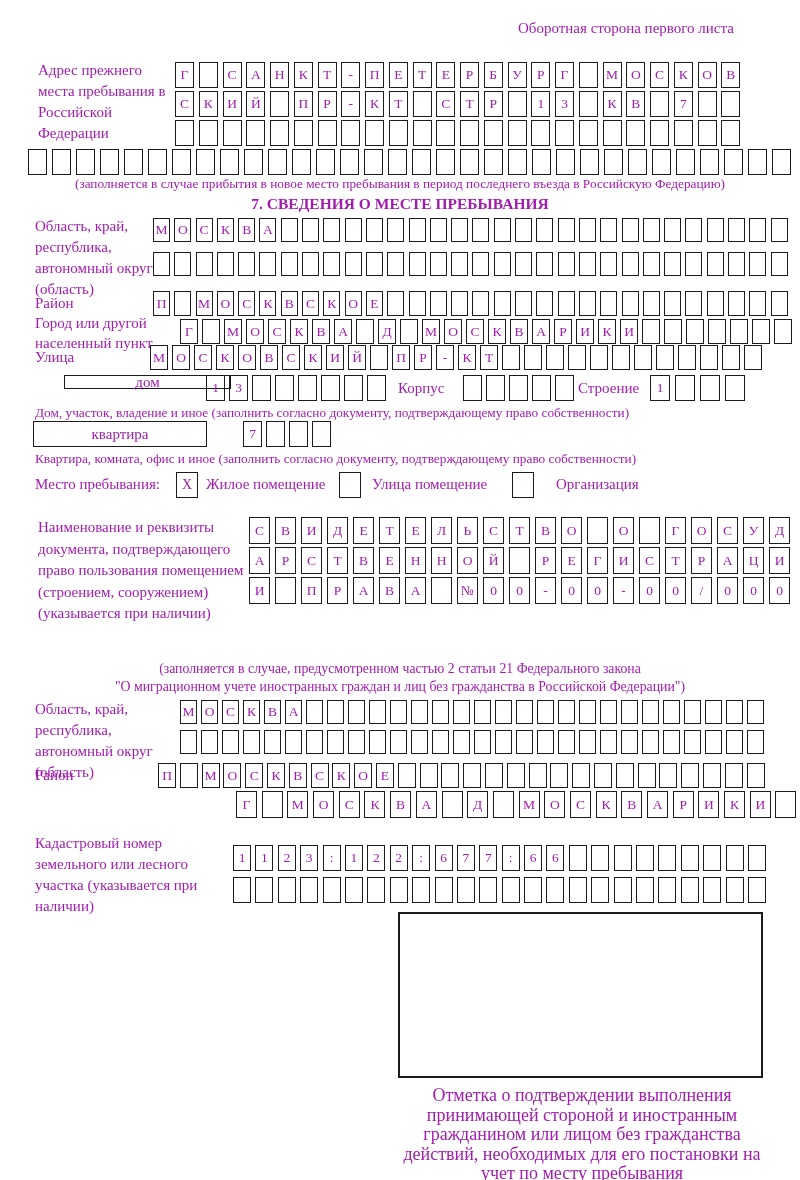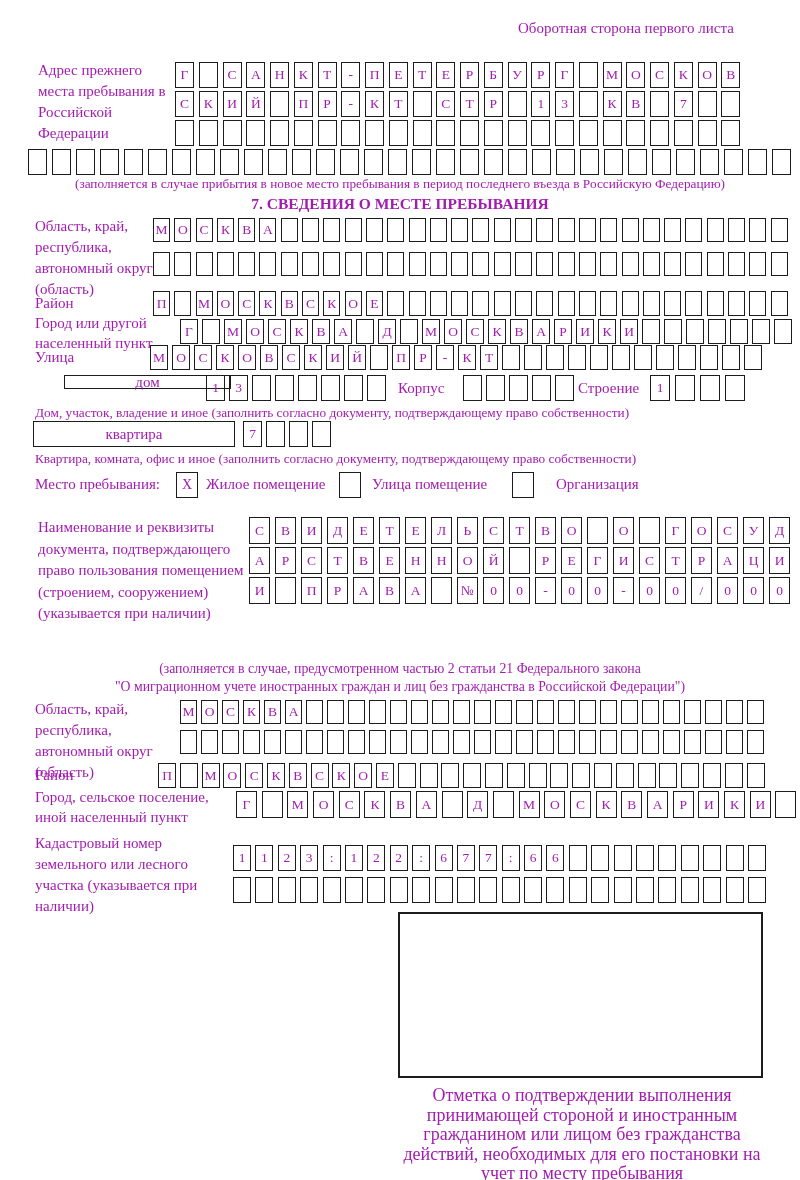--- a/index.html
+++ b/index.html
@@ -330,21 +330,21 @@
     </div>
   <div class="abs lbl" style="top:378px;left:578px;">Строение</div>
   <div class="abs cellrow" style="left:650px;top:375px;--cw:20px;--gap:5px;--chh:26px;">
       <span class="cell">1</span>
       <span class="cell"></span>
       <span class="cell"></span>
       <span class="cell"></span>
     </div>
   <div class="abs cap" style="top:405px;left:35px;">Дом, участок, владение и иное (заполнить согласно документу, подтверждающему право собственности)</div>
 
-  <div class="abs fieldrect" style="left:33px;top:421px;width:202px;height:26px;">квартира</div>
+  <div class="abs fieldrect" style="left:33px;top:421px;width:174px;height:26px;">квартира</div>
   <div class="abs cellrow" style="left:243px;top:421px;--cw:19px;--gap:4px;--chh:26px;">
       <span class="cell">7</span>
       <span class="cell"></span>
       <span class="cell"></span>
       <span class="cell"></span>
     </div>
   <div class="abs cap" style="top:451px;left:35px;">Квартира, комната, офис и иное (заполнить согласно документу, подтверждающему право собственности)</div>
 
   <div class="abs lbl" style="top:474px;left:35px;">Место пребывания:</div>
   <div class="abs cbox" style="left:176px;top:472px;">X</div>
@@ -515,21 +515,20 @@
       <span class="cell"></span>
       <span class="cell"></span>
       <span class="cell"></span>
       <span class="cell"></span>
       <span class="cell"></span>
       <span class="cell"></span>
       <span class="cell"></span>
       <span class="cell"></span>
     </div>
 
-  <div class="abs lbl" style="top:787px;left:35px;width:200px;line-height:20px;">Город, сельское поселение, иной населенный пункт</div>
   <div class="abs cellrow" style="left:236px;top:791px;--cw:21px;--gap:4.7px;--chh:27px;">
       <span class="cell">Г</span>
       <span class="cell"></span>
       <span class="cell">М</span>
       <span class="cell">О</span>
       <span class="cell">С</span>
       <span class="cell">К</span>
       <span class="cell">В</span>
       <span class="cell">А</span>
       <span class="cell"></span>

